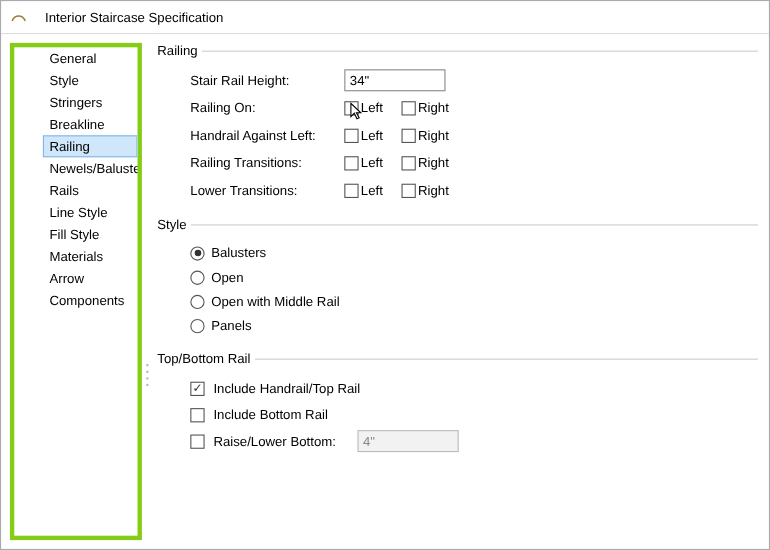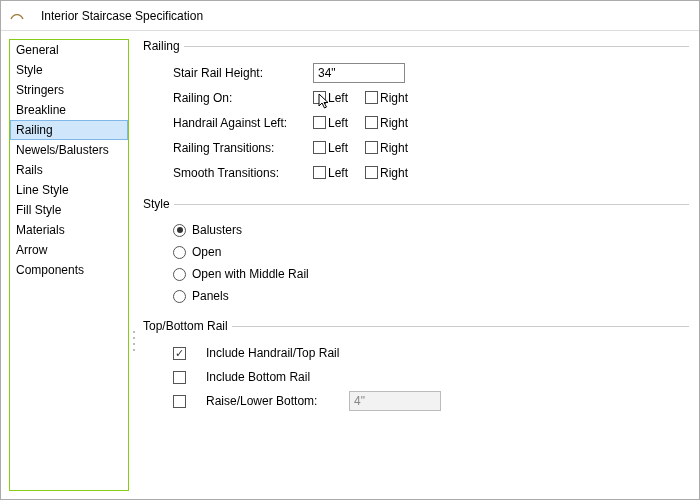--- a/index.html
+++ b/index.html
@@ -26,23 +26,24 @@
     gap: 16px;
   }
   .title-text { font-size: 12px; }
   .body {
     display: flex;
     height: calc(100% - 30px);
   }
   .sidebar {
     width: 120px;
     margin: 8px 0 8px 8px;
-    border: 1px solid #84cc16;
+    border: 4px solid #84cc16;
     background: #fff;
     overflow: hidden;
+    padding-left: 26px;
   }
   .sidebar-item {
     padding: 2px 6px;
     cursor: default;
     line-height: 16px;
   }
   .sidebar-item.selected {
     background: #cfe6fb;
     border: 1px solid #7fb8e8;
     padding: 1px 5px;
@@ -92,37 +93,37 @@
     align-items: center;
     justify-content: center;
     margin-right: 2px;
   }
   .cb.checked::after {
     content: "✓";
     font-size: 11px;
     line-height: 11px;
     color: #333;
   }
-  .cb-right-group { width: 52px; display: flex; align-items: flex-start; }
+  .cb-right-group { width: 52px; display: flex; align-items: center; }
   .radio-row {
     display: flex;
     align-items: center;
     margin: 4px 0 4px 30px;
     gap: 6px;
     height: 18px;
   }
   .radio {
     width: 13px; height: 13px; border: 1px solid #555; border-radius: 50%;
     display: inline-flex; align-items: center; justify-content: center;
   }
   .radio.checked::after {
     content: ""; width: 6px; height: 6px; border-radius: 50%; background: #333;
   }
   .cb-row {
-    display: flex; align-items: center; margin: 4px 0 4px 30px; gap: 18px; height: 20px;
+    display: flex; align-items: center; margin: 4px 0 4px 30px; gap: 6px; height: 20px;
   }
   .cursor {
     position: absolute;
     pointer-events: none;
   }
   .drag-handle {
     position: absolute;
     left: 130px;
     top: 330px;
     width: 6px;
@@ -208,21 +209,21 @@
           <span class="cb-right-group">
               <span class="cb"></span>
               <span>Left</span>
             </span>
           <span class="cb-right-group">
               <span class="cb"></span>
               <span>Right</span>
             </span>
         </div>
         <div class="row">
-          <span class="row-label">Smooth Transitions:</span>
+          <span class="row-label">Lower Transitions:</span>
           <span class="cb-right-group">
               <span class="cb"></span>
               <span>Left</span>
             </span>
           <span class="cb-right-group">
               <span class="cb"></span>
               <span>Right</span>
             </span>
         </div>
       </fieldset>

